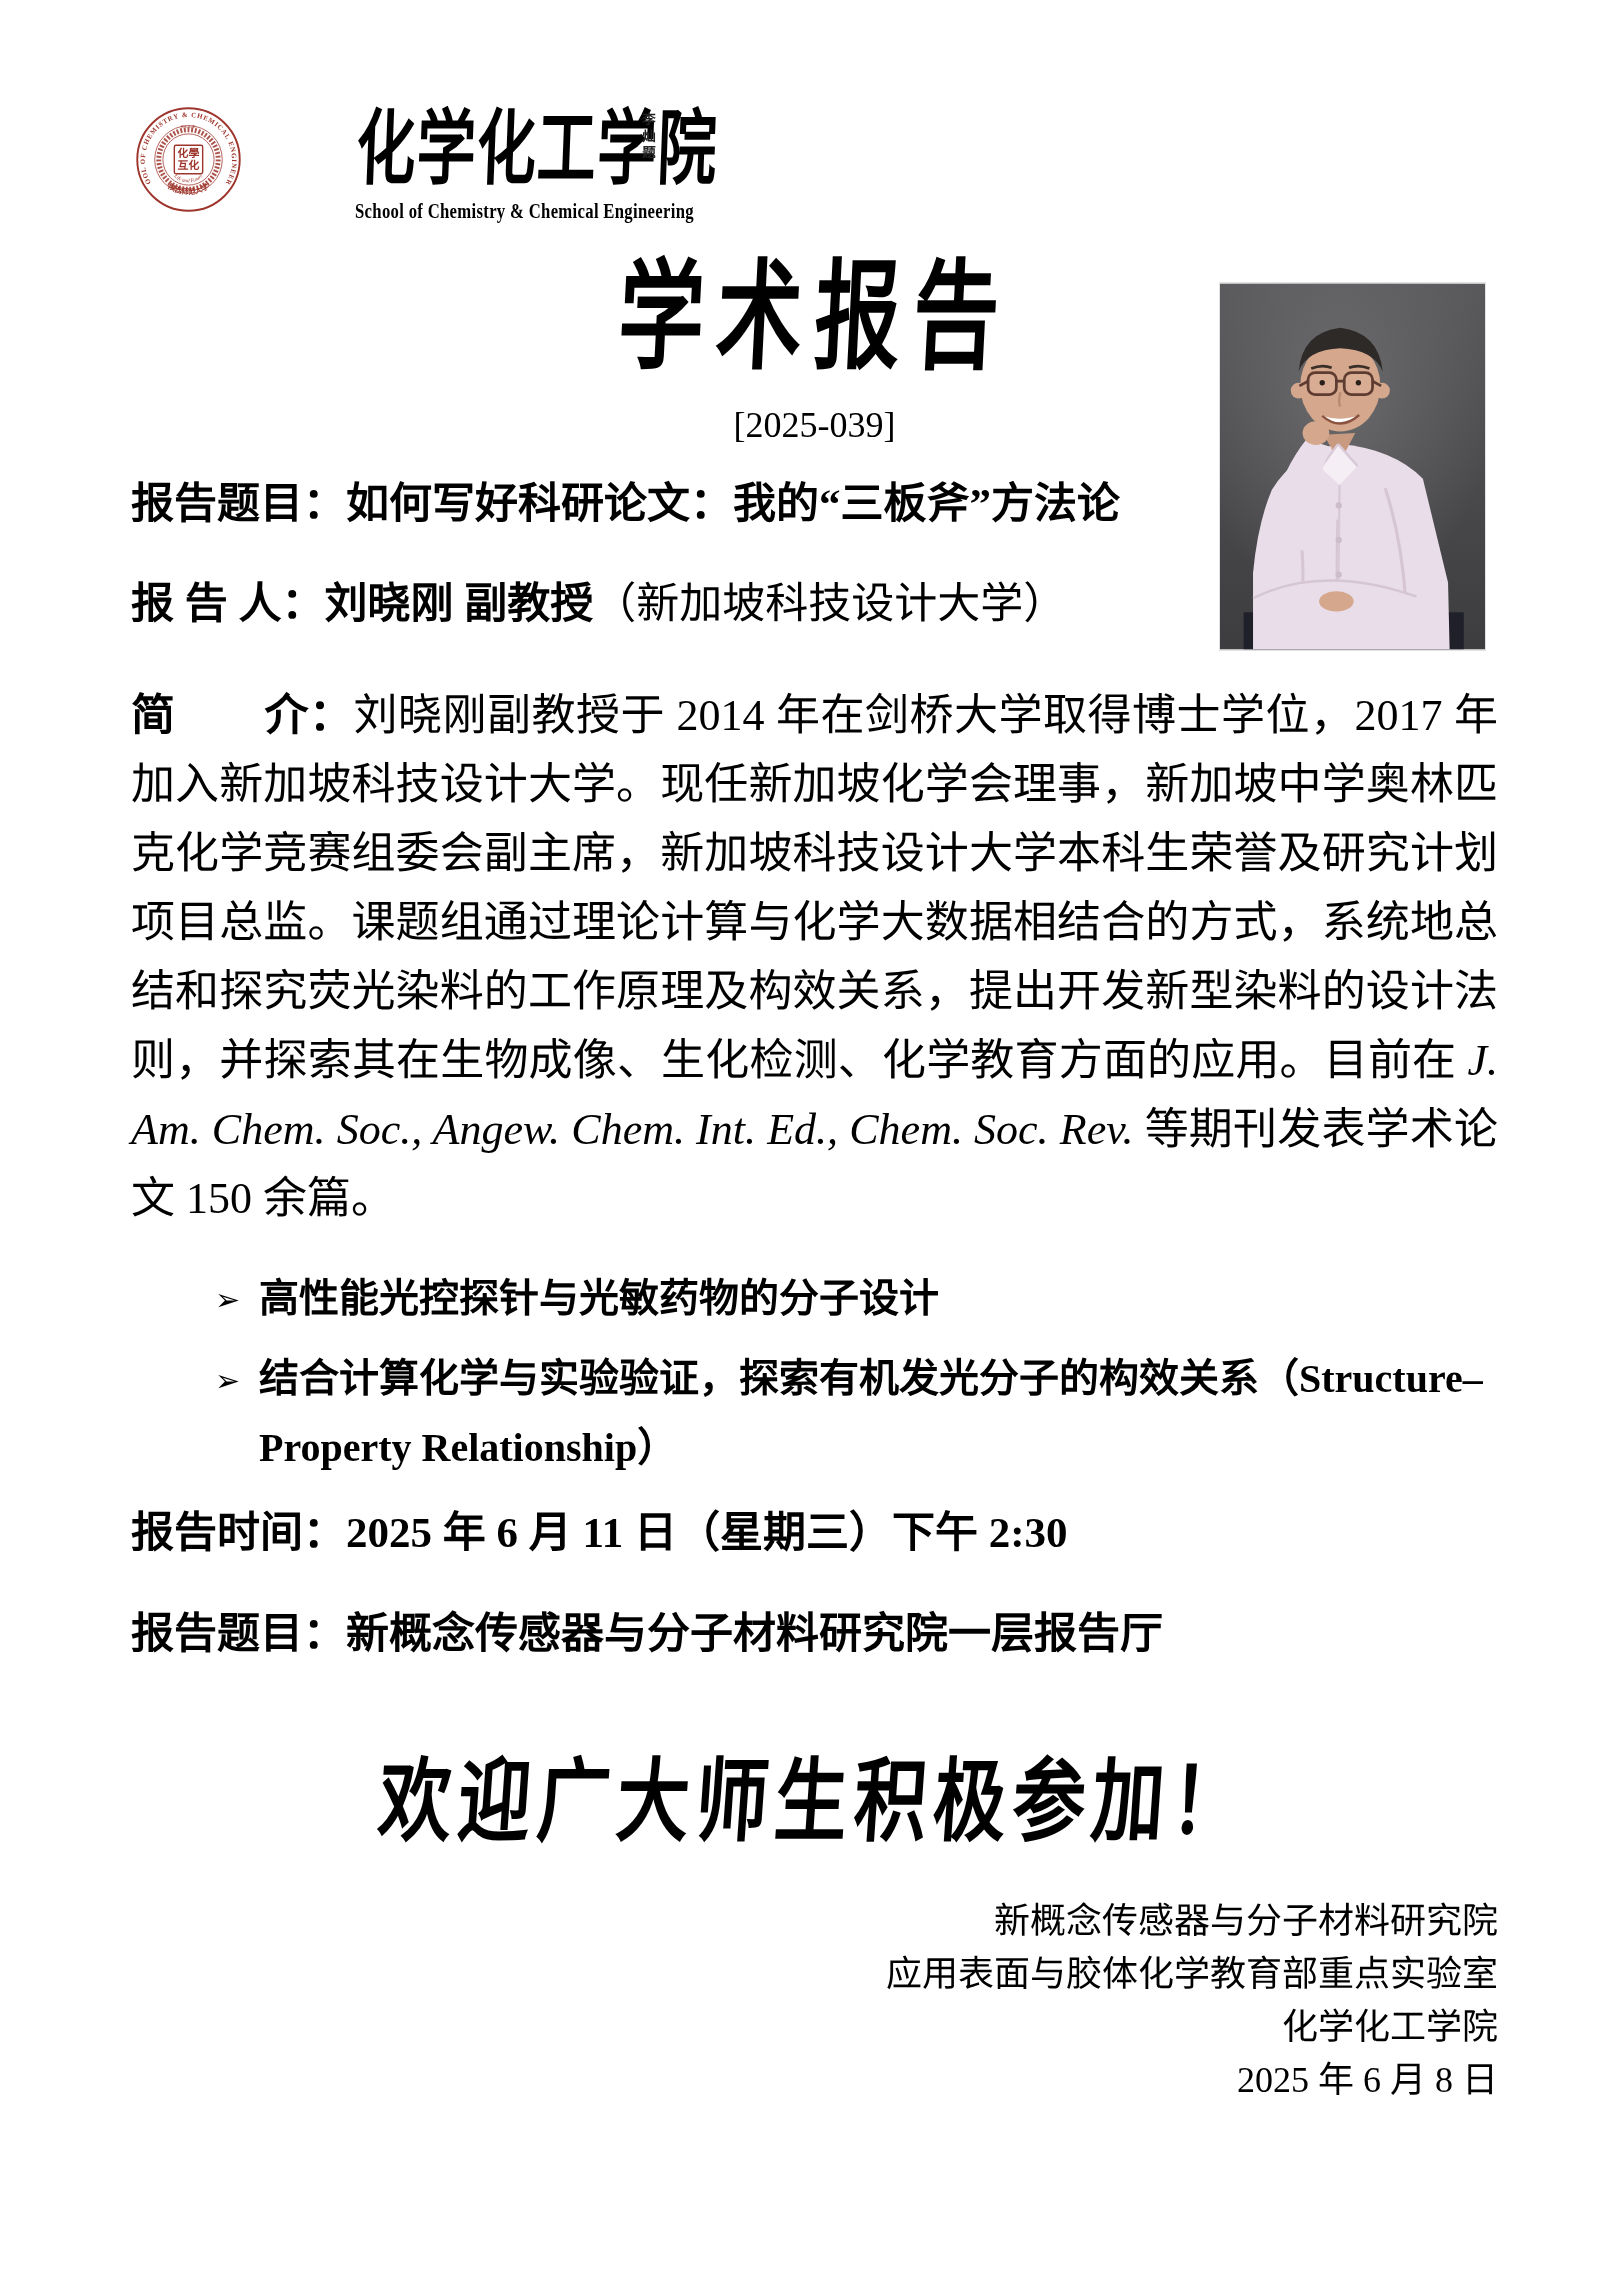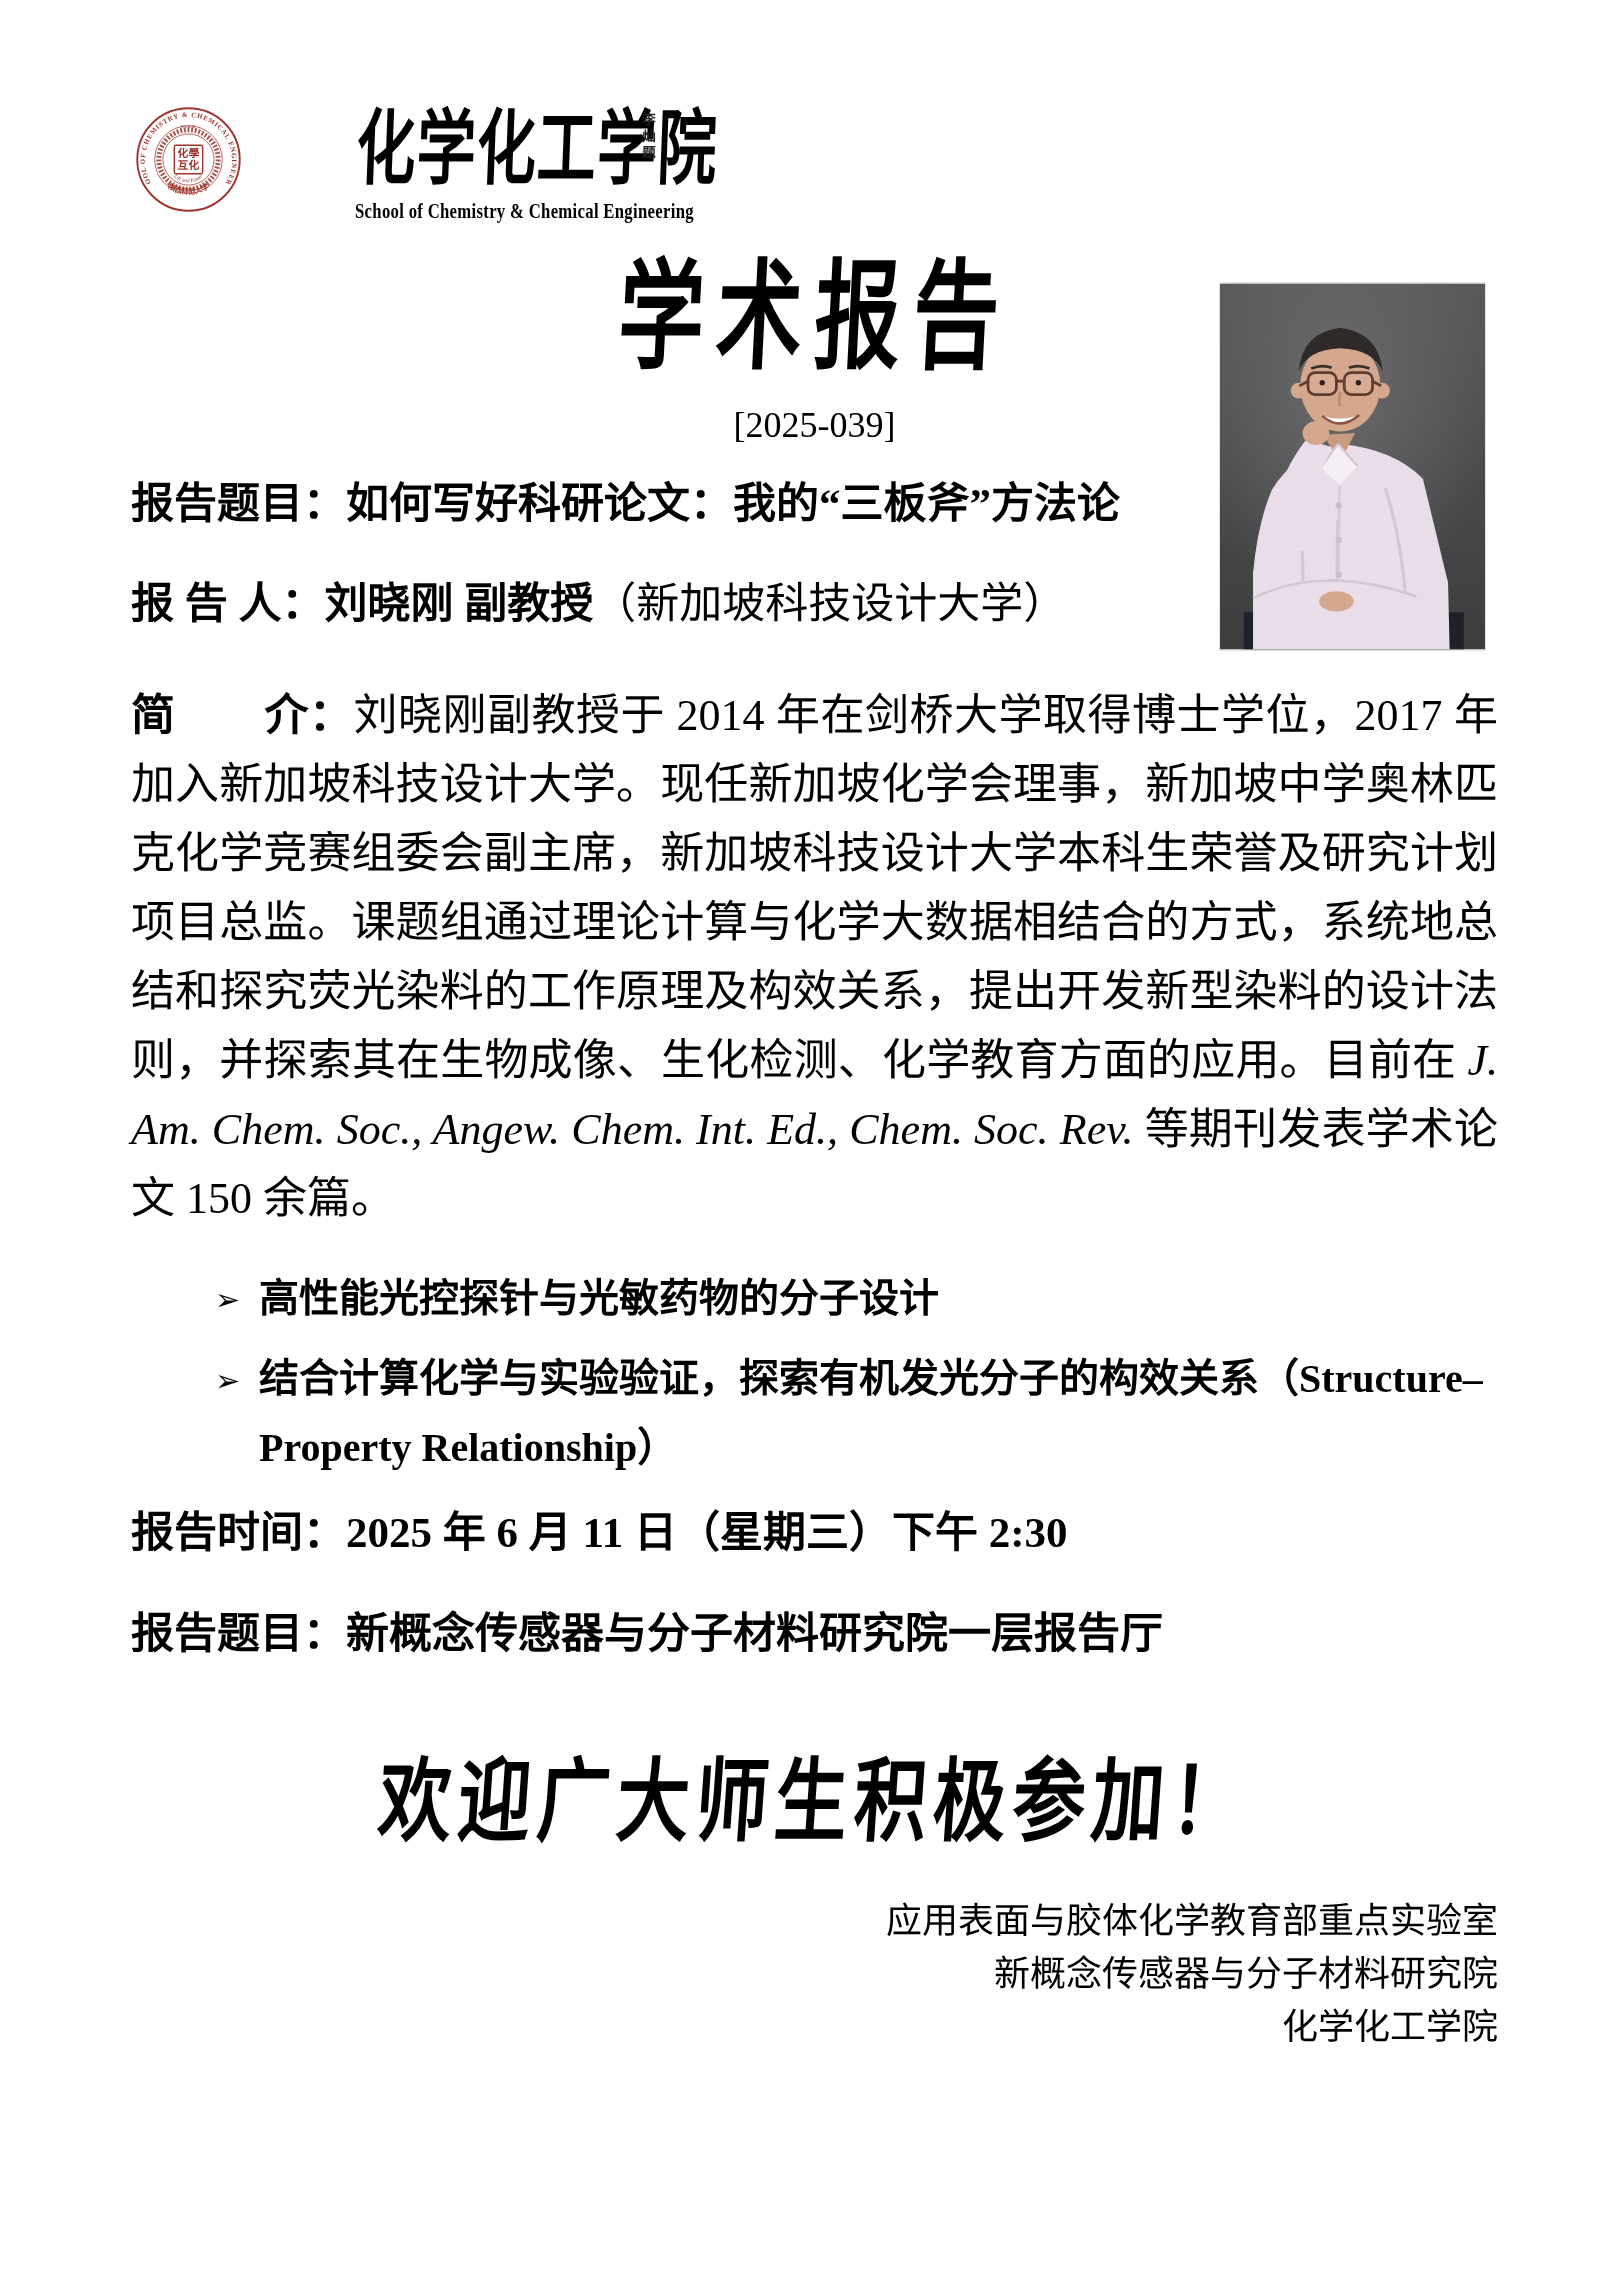--- a/index.html
+++ b/index.html
@@ -192,19 +192,20 @@
 
   <p class="field line-time"><span class="b">报告时间：</span><span class="b">2025 年 6 月 11 日（星期三）下午 2:30</span></p>
 
   <p class="field line-venue"><span class="b">报告题目：</span><span class="b">新概念传感器与分子材料研究院一层报告厅</span></p>
 
   <div class="welcome-row">
     <span class="callig">欢迎广大师生积极参加！</span>
   </div>
 
   <div class="footer" id="footer-lines">
+      <div class="footer-line">新概念传感器与分子材料研究院</div>
       <div class="footer-line">应用表面与胶体化学教育部重点实验室</div>
-      <div class="footer-line">新概念传感器与分子材料研究院</div>
       <div class="footer-line">化学化工学院</div>
+      <div class="footer-line">2025 年 6 月 8 日</div>
     </div>
 
 </div>
 
 
 </body></html>

